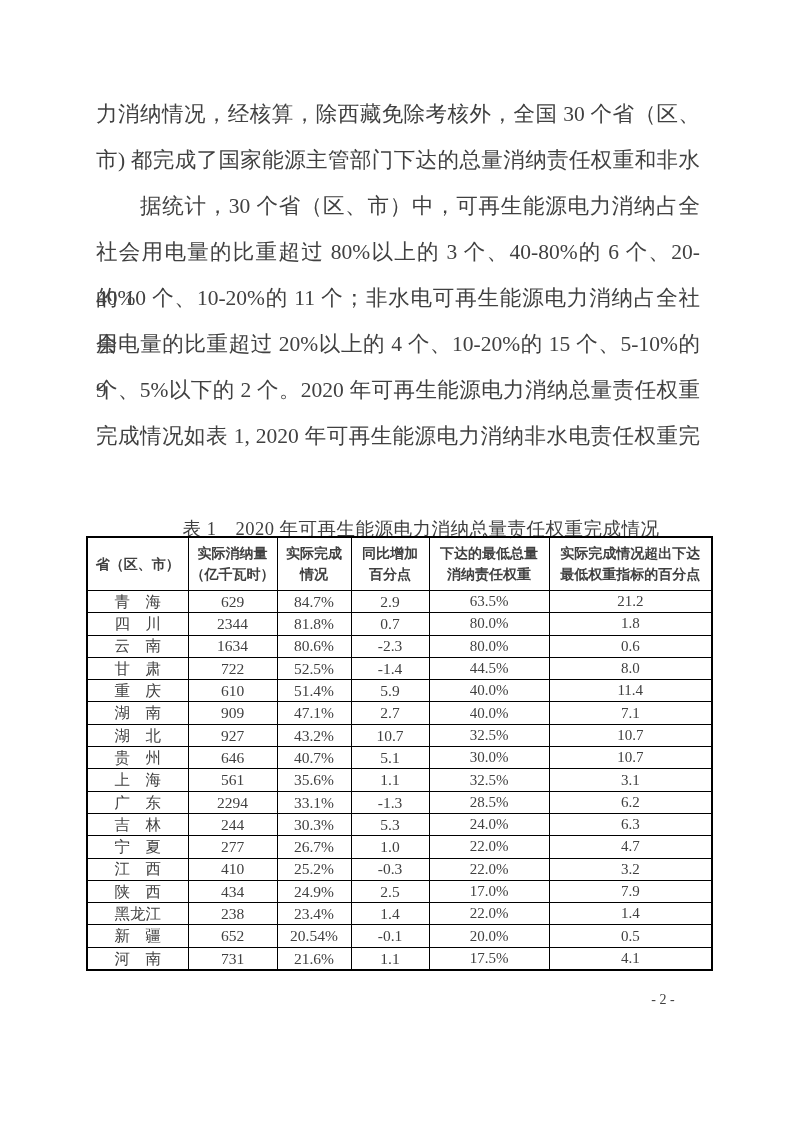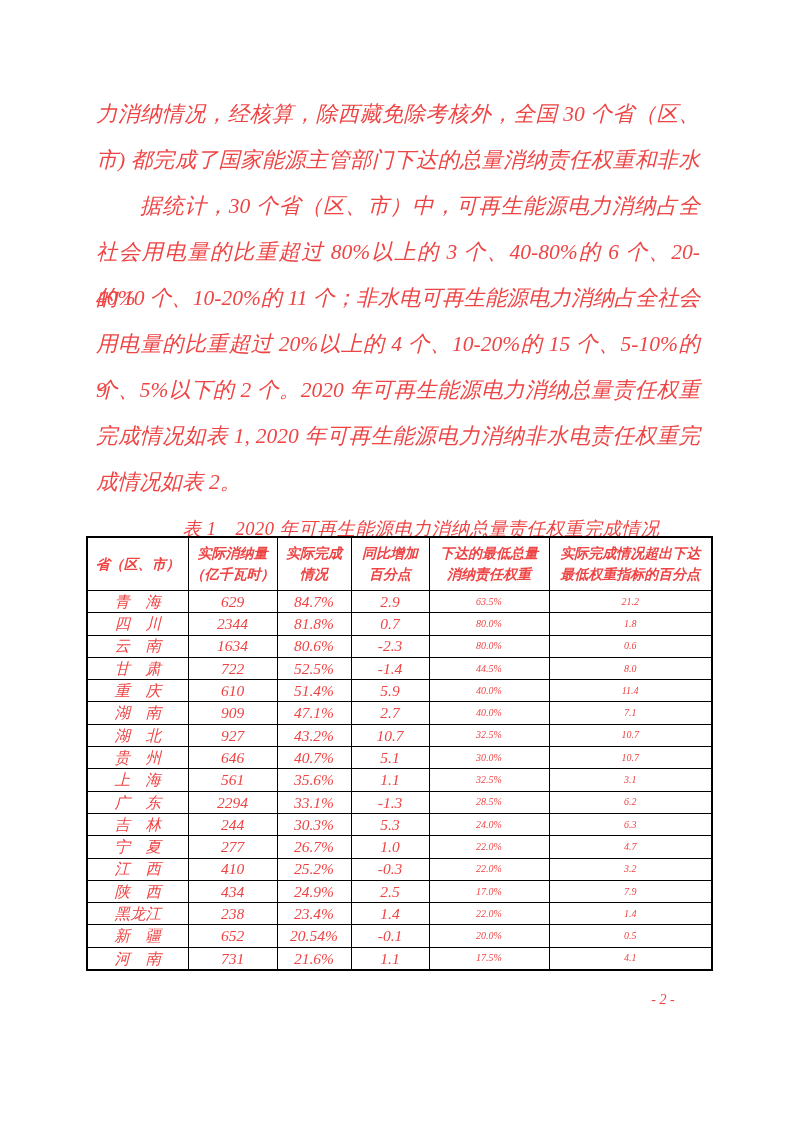--- a/index.html
+++ b/index.html
@@ -1,23 +1,22 @@
 <!DOCTYPE html>
 <html><head>
 <meta charset="utf-8">
 <style>
   html,body { margin:0; padding:0; background:#ffffff; }
   .page {
     position:relative;
     width:794px; height:1123px;
     background:#ffffff;
-    color:#ef4444;
+    color:#404040;
     font-family:"Liberation Serif","DejaVu Serif",serif;
     overflow:hidden;
-    font-style:italic;
   }
   
   .body-text {
     position:absolute;
     top:91px; left:96px; width:604px;
     font-size:21.5px;
   }
   .tline {
     height:46px; line-height:46px;
     text-align:justify;
@@ -57,21 +56,21 @@
     line-height:1.5;
     height:52px;
     white-space:pre-line;
   }
   .data-table tbody td {
     height:21.3px;
     font-size:15.5px;
     line-height:1;
   }
   .data-table tbody td.col-4,
-  .data-table tbody td.col-5 { font-size:10px; }
+  .data-table tbody td.col-5 { font-size:15px; }
   
   .page-number {
     position:absolute;
     top:992px; left:613px; width:100px;
     text-align:center;
     font-size:14px;
   }
 </style>
 </head>
 <body>
@@ -80,21 +79,20 @@
 
   <div class="body-text">
       <div class="tline">力消纳情况，经核算，除西藏免除考核外，全国 30 个省（区、</div>
       <div class="tline">市) 都完成了国家能源主管部门下达的总量消纳责任权重和非水</div>
       <div class="tline indent">据统计，30 个省（区、市）中，可再生能源电力消纳占全</div>
       <div class="tline">社会用电量的比重超过 80%以上的 3 个、40-80%的 6 个、20-40%</div>
       <div class="tline">的 10 个、10-20%的 11 个；非水电可再生能源电力消纳占全社会</div>
       <div class="tline">用电量的比重超过 20%以上的 4 个、10-20%的 15 个、5-10%的 9</div>
       <div class="tline">个、5%以下的 2 个。2020 年可再生能源电力消纳总量责任权重</div>
       <div class="tline">完成情况如表 1, 2020 年可再生能源电力消纳非水电责任权重完</div>
-      <div class="tline lastline">成情况如表 2。</div>
     </div>
 
   <div class="table-title">表 1　2020 年可再生能源电力消纳总量责任权重完成情况</div>
 
   <table class="data-table">
     <colgroup>
         <col style="width: 101px;">
         <col style="width: 89px;">
         <col style="width: 74px;">
         <col style="width: 78px;">

